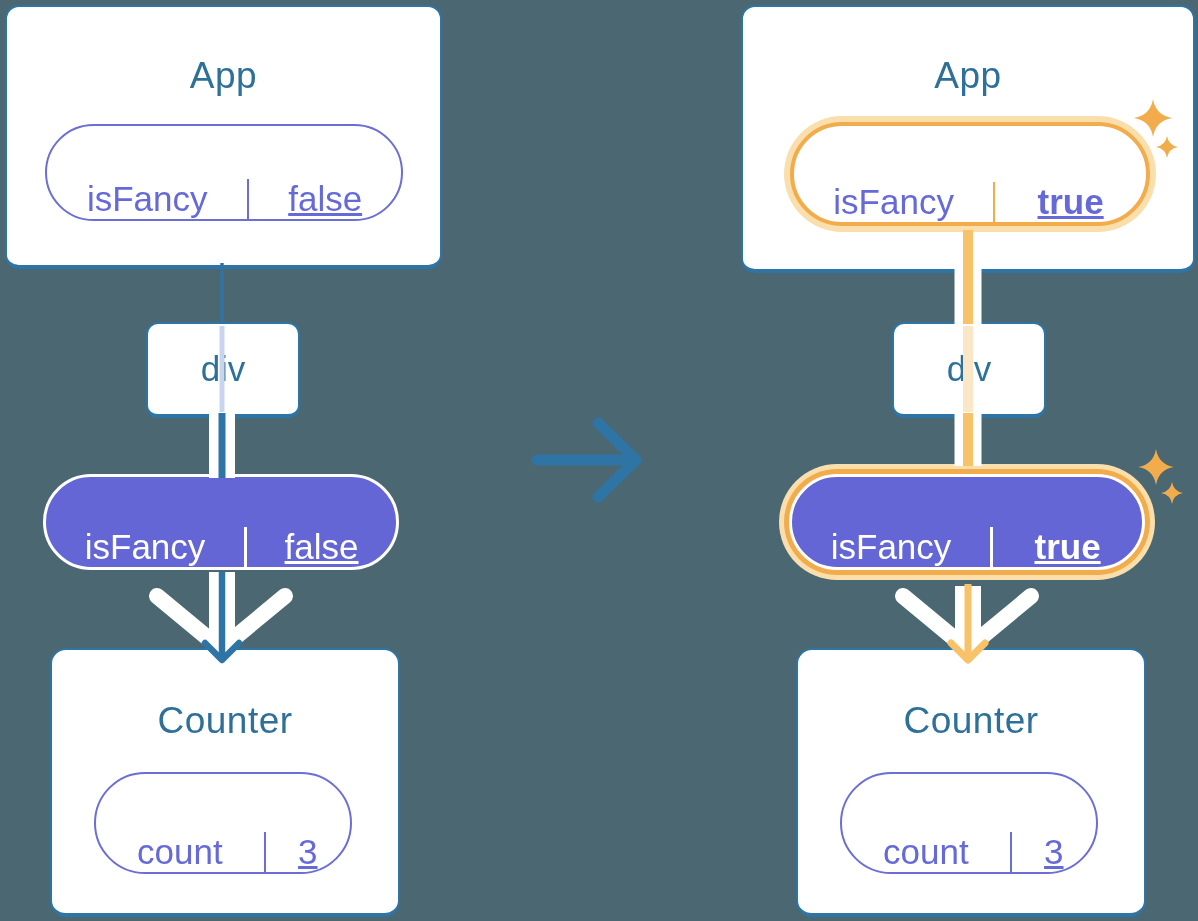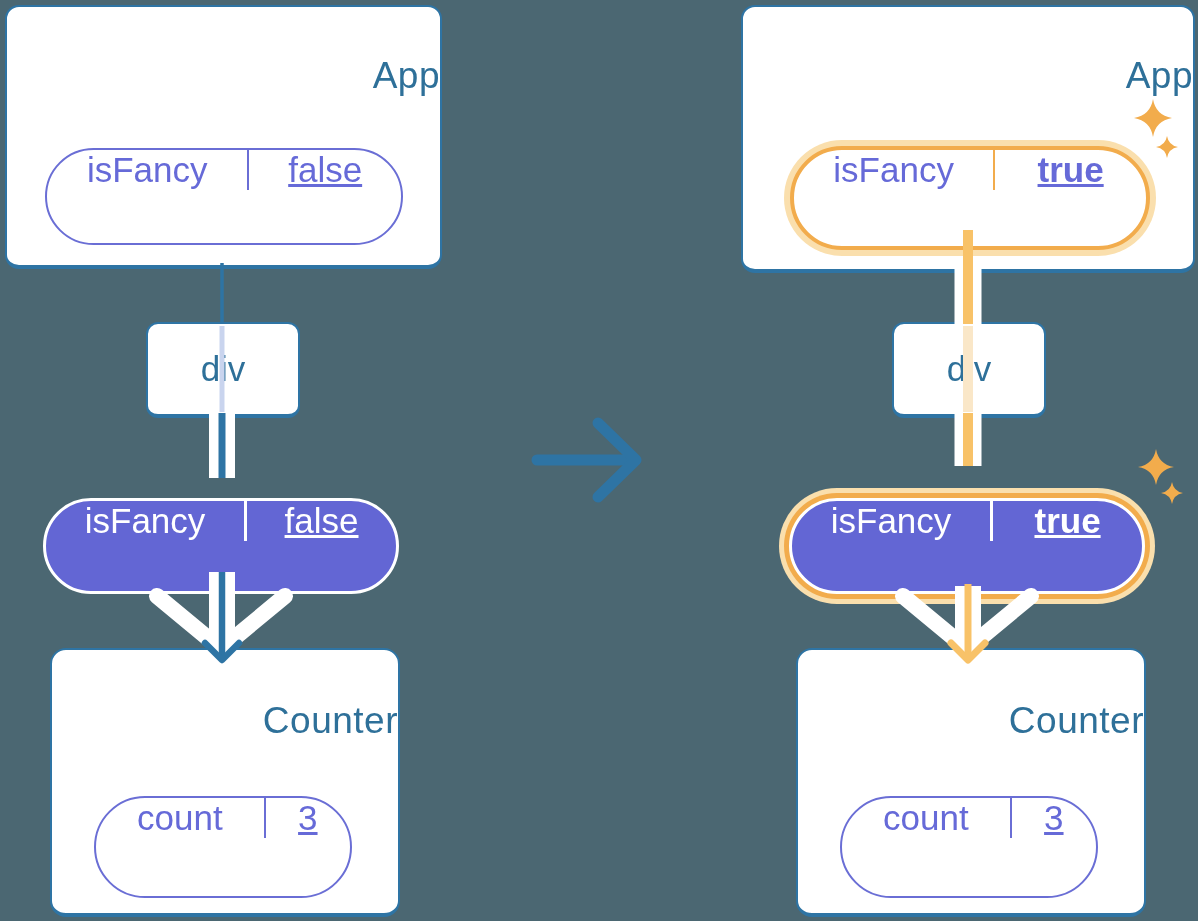--- a/index.html
+++ b/index.html
@@ -15,46 +15,45 @@
     position: absolute;
     background: #fff;
     border: 2.5px solid var(--blue, #2E74A4);
     border-bottom-width: 4px;
     border-radius: 14px;
     z-index: 1;
   }
   .card-title {
     position: absolute;
     left: 0; right: 0;
-    text-align: right;
+    text-align: center;
     font-size: 37px;
     letter-spacing: 0.5px;
     color: var(--blue-text, #2E7099);
   }
   .node-box {
     position: absolute;
     background: #fff;
     border: 2.5px solid var(--blue, #2E74A4);
     border-bottom-width: 4px;
     border-radius: 12px;
     display: flex;
     align-items: center;
     justify-content: center;
     font-size: 35px;
     color: var(--blue-text, #2E7099);
     z-index: 1;
   }
   .pill {
     position: absolute;
     display: flex;
-    align-items: flex-start;
+    align-items: flex-end;
     border-radius: 70px;
     box-sizing: border-box;
     z-index: 2;
-    margin-top: 24px;
   }
   .pill .cell {
     display: flex;
     align-items: center;
     justify-content: center;
     font-size: 35px;
   }
   .pill .cell.name { width: 56.6%; }
   .pill .cell.value { flex: 1; text-decoration: underline; }
   

